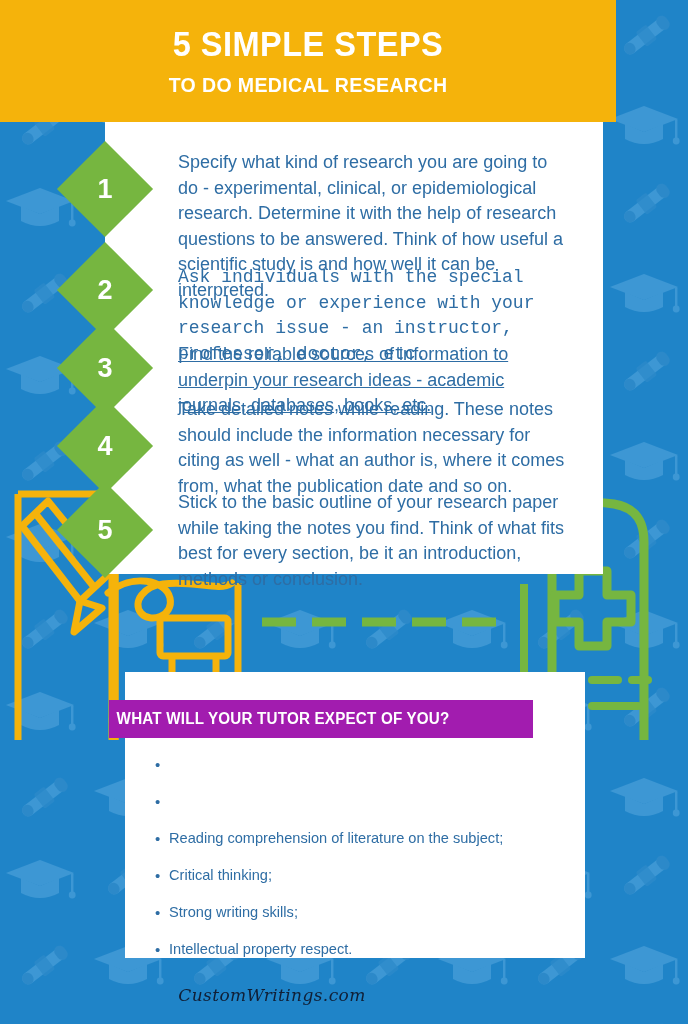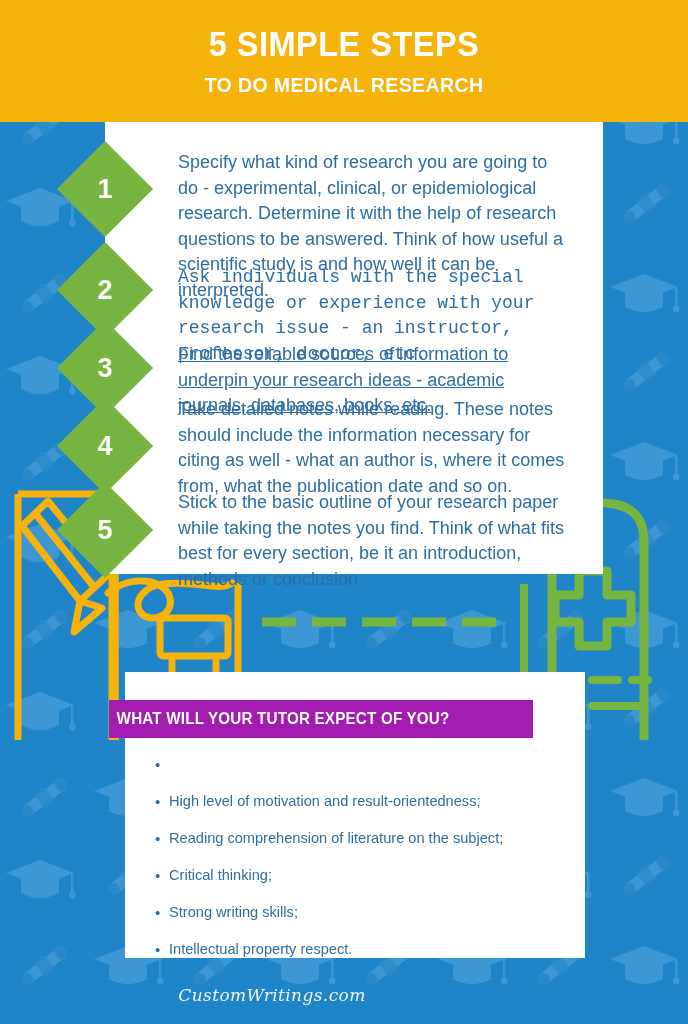--- a/index.html
+++ b/index.html
@@ -9,21 +9,21 @@
     background:#1f84c8;
     position:relative;
     overflow:hidden;
   }
 
   
   #bg-pattern { position:absolute; inset:0; z-index:0; }
 
   
   .header {
-    position:absolute; left:0; top:0; width:688px; height:122px;
+    position:absolute; left:0; top:0; width:616px; height:122px;
     background:#f5b30b; z-index:6;
   }
   .header-title {
     text-align:center; color:#ffffff; font-weight:bold;
     font-size:35px; letter-spacing:0.5px; line-height:1;
     padding-top:26px;
     font-family:"Liberation Sans", sans-serif;
     transform:scaleX(0.93); transform-origin:center;
   }
   .header-subtitle {
@@ -91,21 +91,21 @@
   }
   .bullet-dot {
     width:14px; flex:0 0 14px; color:#2e6da4;
     font-size:15px; line-height:1.3;
   }
 
   
   .footer-logo {
     position:absolute; left:0; top:985px; width:544px;
     text-align:center; z-index:8;
-    color:#ffffff; font-size:17px;
+    color:#0f172a; font-size:17px;
     font-family:"DejaVu Serif", serif;
     font-style:italic; letter-spacing:0.4px;
     opacity:0.92;
   }
 </style>
 </head>
 <body>
 
 <svg id="bg-pattern" width="688" height="1024" viewBox="0 0 688 1024" aria-hidden="true">
   <defs>
@@ -226,21 +226,20 @@
 <div class="banner">
   <span class="banner-text">WHAT WILL YOUR TUTOR EXPECT OF YOU?</span>
 </div>
 
 <div class="bullets">
   <div class="bullet">
     <span class="bullet-dot">•</span>
   </div>
   <div class="bullet">
     <span class="bullet-dot">•</span>
-    <span>High level of motivation and result-orientedness;</span>
   </div>
   <div class="bullet">
     <span class="bullet-dot">•</span>
     <span>Reading comprehension of literature on the subject;</span>
   </div>
   <div class="bullet">
     <span class="bullet-dot">•</span>
     <span>Critical thinking;</span>
   </div>
   <div class="bullet">

